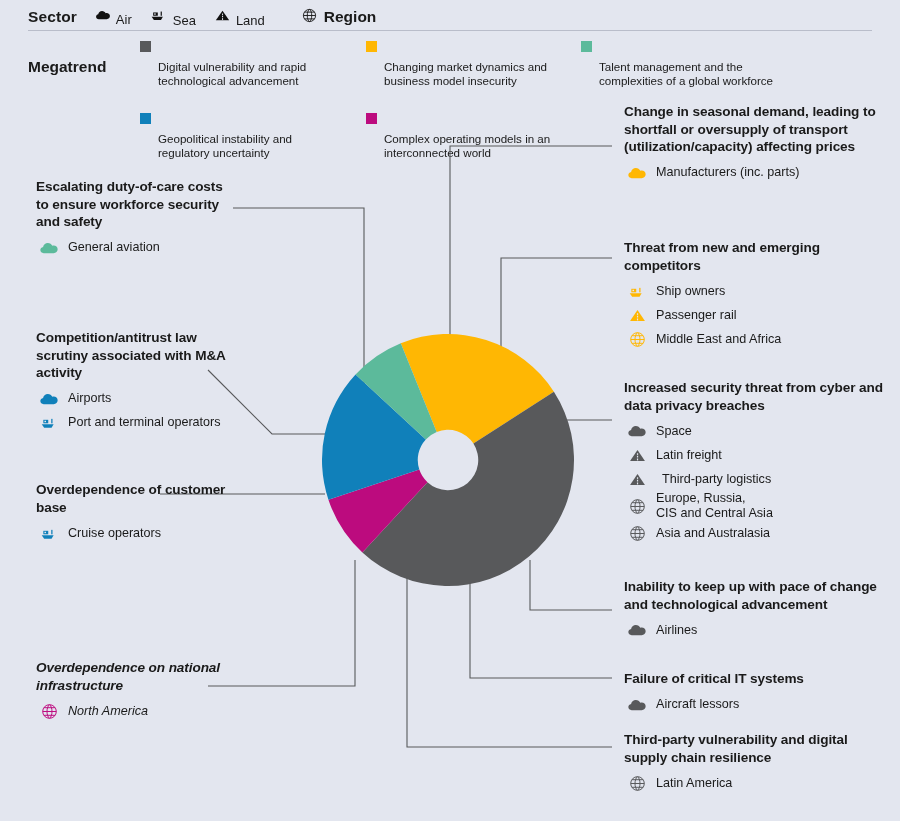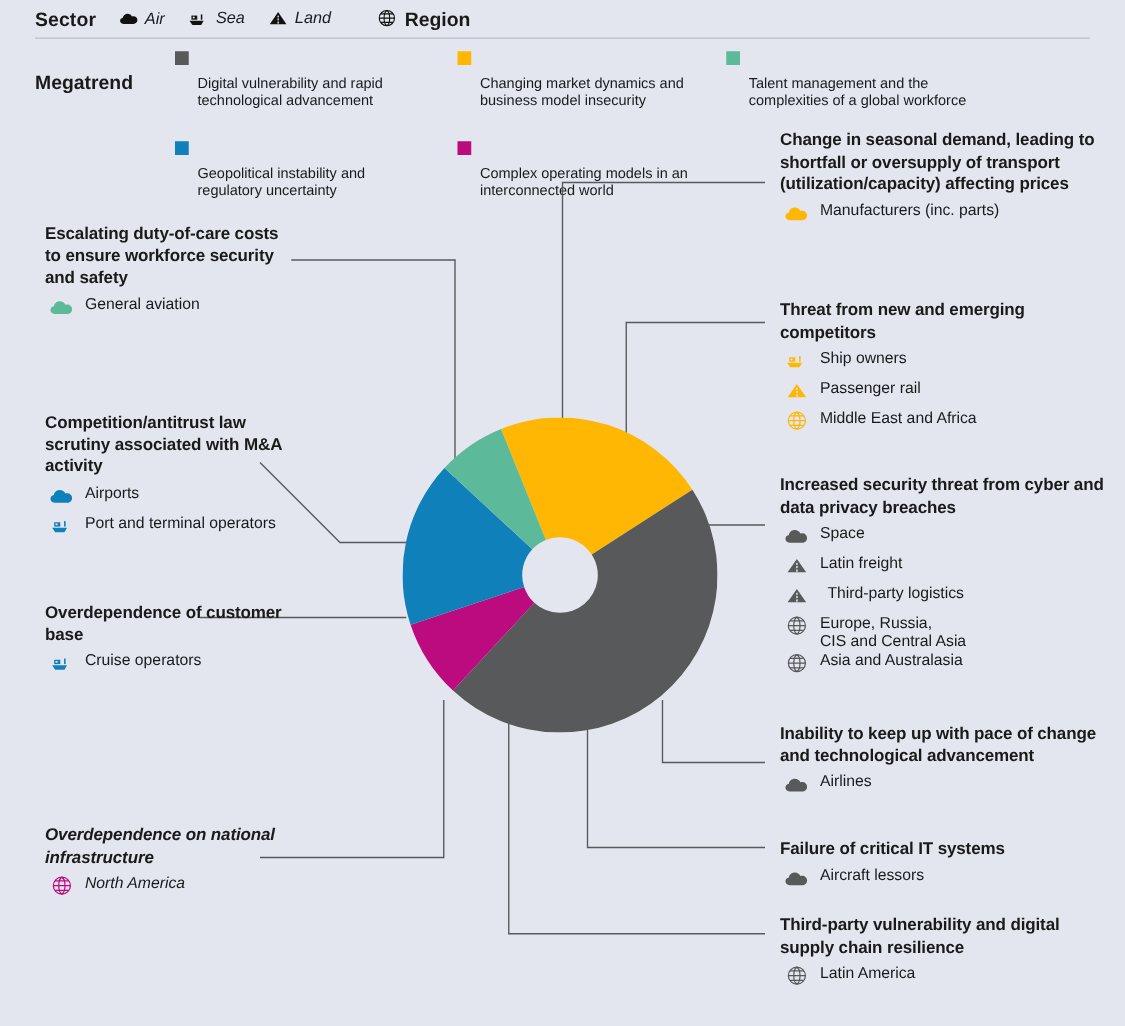--- a/index.html
+++ b/index.html
@@ -9,21 +9,21 @@
     font-family:"Liberation Sans", sans-serif;
     color:#1a1a1a;
     overflow:hidden;
     position:relative;
   }
   #root{position:relative;width:900px;height:821px;}
 
   
   .hdr{position:absolute;left:28px;top:2px;display:flex;align-items:center;height:30px;}
   .hdr-title{font-size:15.5px;font-weight:bold;letter-spacing:.1px;}
-  .hdr-item{display:flex;align-items:flex-start;margin-left:18px;font-style:italic;}
+  .hdr-item{display:flex;align-items:flex-end;margin-left:18px;}
   .hdr-item .lbl{font-size:13px;margin-left:5px;}
   .hdr-region{margin-left:36px;display:flex;align-items:center;}
   .hdr-region .lbl{font-size:15.5px;font-weight:bold;margin-left:6px;}
   .rule{position:absolute;left:28px;top:30px;width:844px;height:1px;background:#b9bdca;}
 
   
   .mt{position:absolute;left:28px;top:38px;width:844px;}
   .mt-title{font-size:15.5px;font-weight:bold;position:absolute;left:0;top:20px;}
   .mt-col{position:absolute;}
   .mt-item{display:flex;margin-bottom:13px;}
@@ -34,21 +34,21 @@
   #donut{position:absolute;left:322px;top:334px;width:252px;height:252px;}
 
   
   .ll{position:absolute;stroke:#58595b;stroke-width:1.1px;fill:none;}
   #lines{position:absolute;left:0;top:0;width:900px;height:821px;pointer-events:none;}
 
   
   .callout{position:absolute;}
   .co-title{font-size:13.6px;font-weight:bold;line-height:17.5px;letter-spacing:-.1px;}
   .co-rows{margin-top:5px;}
-  .co-row{display:flex;align-items:flex-start;min-height:24px;}
+  .co-row{display:flex;align-items:center;min-height:24px;}
   .co-ico{width:26px;flex:none;display:flex;align-items:center;justify-content:center;}
   .co-lbl{font-size:12.6px;line-height:15px;margin-left:6px;}
 </style>
 </head>
 <body>
 
 <div id="root">
 
   <div class="hdr">
     <span class="hdr-title">Sector</span>

